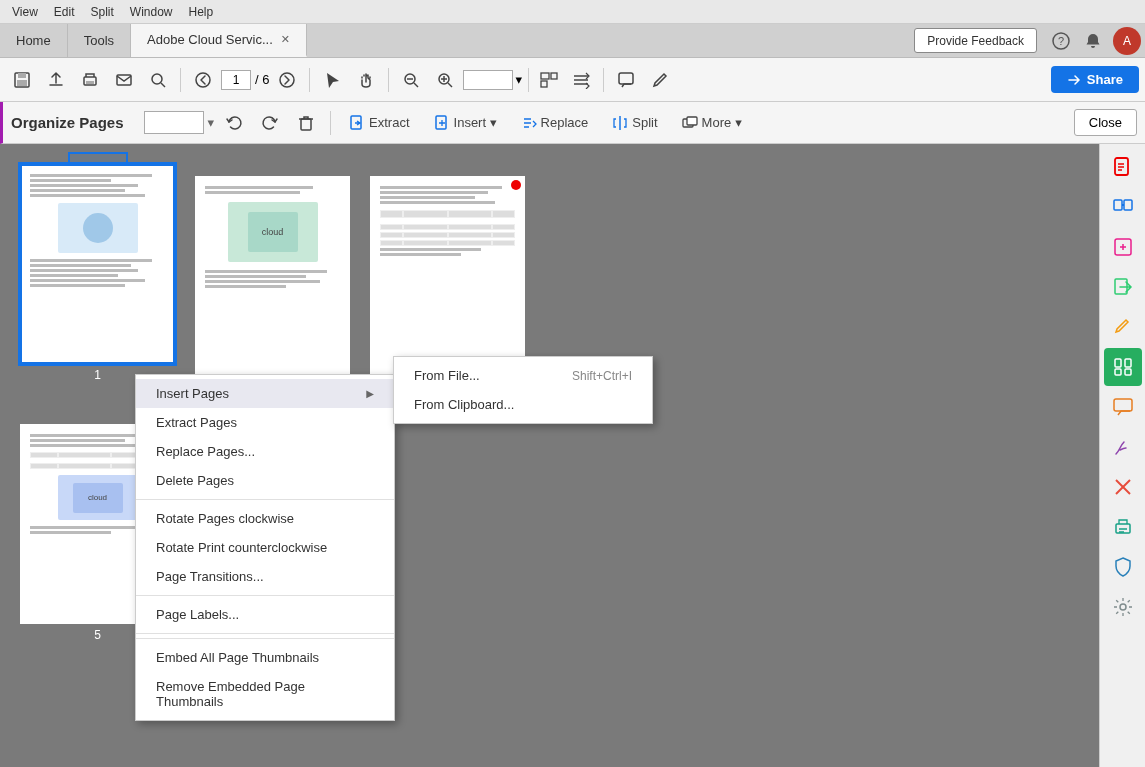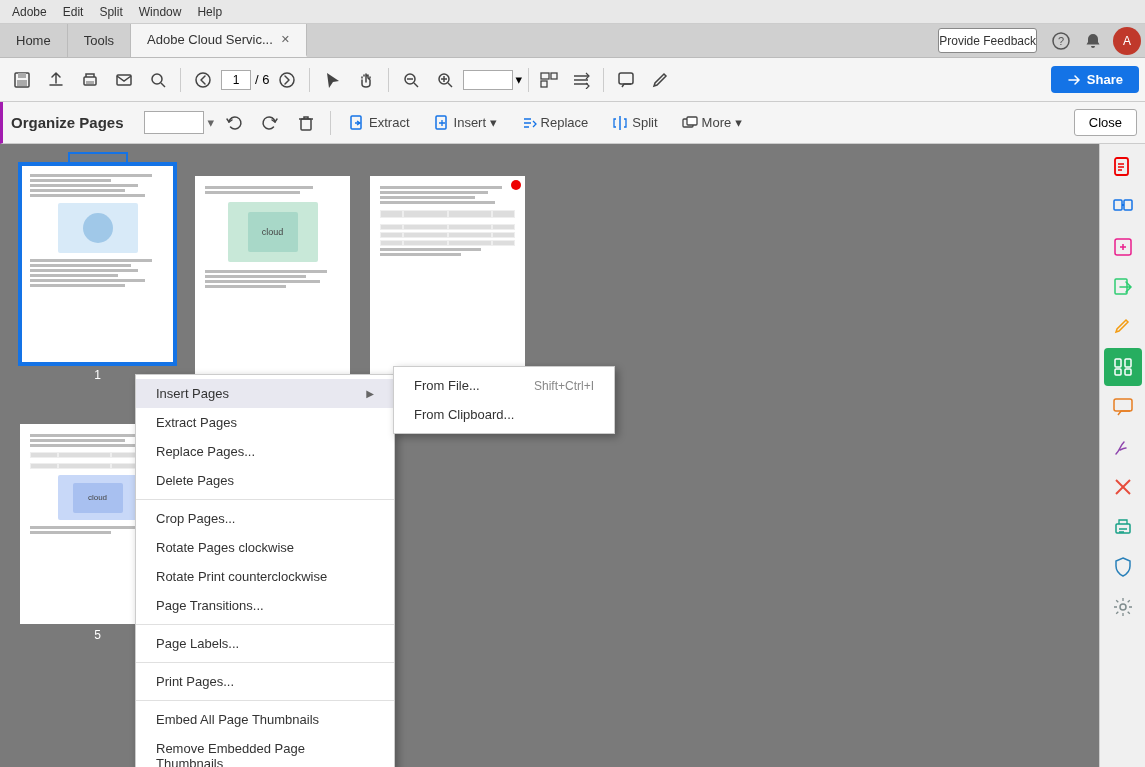--- a/index.html
+++ b/index.html
@@ -8,21 +8,21 @@
     
     .menu-bar { background: #e8e8e8; display: flex; align-items: center; height: 24px; border-bottom: 1px solid #ccc; padding: 0 4px; }
     .menu-bar-item { padding: 2px 8px; cursor: pointer; font-size: 12px; color: #333; }
 
     
     .tab-bar { background: #d0d0d0; display: flex; align-items: stretch; height: 34px; border-bottom: 1px solid #bbb; }
     .tab { display: flex; align-items: center; padding: 0 16px; cursor: pointer; font-size: 13px; color: #333; border-right: 1px solid #bbb; background: #d0d0d0; }
     .tab.active { background: #f5f5f5; border-bottom: 2px solid #f5f5f5; }
     .tab-close { margin-left: 8px; font-size: 11px; color: #666; cursor: pointer; }
     .tab-spacer { flex: 1; }
-    .feedback-btn { margin: 4px 8px; padding: 4px 0; border: 1px solid #888; border-radius: 3px; background: white; cursor: pointer; font-size: 12px; color: #333; }
+    .feedback-btn { margin: 4px 8px; padding: 4px 12px; border: 1px solid #888; border-radius: 3px; background: white; cursor: pointer; font-size: 12px; color: #333; }
     .icon-btn { width: 28px; height: 28px; display: flex; align-items: center; justify-content: center; cursor: pointer; color: #555; margin: 3px 2px; }
     .avatar { width: 28px; height: 28px; border-radius: 50%; background: #c0392b; display: flex; align-items: center; justify-content: center; color: white; font-size: 12px; margin: 3px 4px; }
 
     
     .toolbar { background: #f5f5f5; display: flex; align-items: center; height: 44px; border-bottom: 1px solid #ccc; padding: 0 6px; gap: 2px; }
     .tb-btn { width: 32px; height: 32px; display: flex; align-items: center; justify-content: center; cursor: pointer; color: #444; border-radius: 3px; border: none; background: transparent; }
     .tb-sep { width: 1px; height: 24px; background: #ccc; margin: 0 4px; }
     .page-nav { display: flex; align-items: center; gap: 4px; font-size: 13px; }
     .page-input { width: 30px; text-align: center; border: 1px solid #aaa; padding: 2px; font-size: 12px; }
     .zoom-area { display: flex; align-items: center; gap: 2px; }
@@ -50,31 +50,31 @@
 
     
     .context-menu { position: absolute; top: 230px; left: 135px; background: white; border: 1px solid #ccc; box-shadow: 3px 3px 8px rgba(0,0,0,0.3); z-index: 100; width: 260px; padding: 4px 0; }
     .ctx-item { padding: 7px 20px; cursor: pointer; font-size: 13px; color: #333; display: flex; align-items: center; justify-content: space-between; }
     .ctx-item.has-sub { }
     .ctx-sub-arrow { font-size: 10px; color: #666; }
     .ctx-sep { height: 1px; background: #e0e0e0; margin: 4px 0; }
     .ctx-item.active-sub { background: #e8e8f0; }
 
     
-    .sub-menu { position: absolute; top: 222px; left: 393px; background: white; border: 1px solid #ccc; box-shadow: 3px 3px 8px rgba(0,0,0,0.3); z-index: 101; width: 222px; padding: 4px 0; }
+    .sub-menu { position: absolute; top: 212px; left: 393px; background: white; border: 1px solid #ccc; box-shadow: 3px 3px 8px rgba(0,0,0,0.3); z-index: 101; width: 260px; padding: 4px 0; }
     .sub-item { padding: 7px 20px; cursor: pointer; font-size: 13px; color: #333; display: flex; align-items: center; justify-content: space-between; }
     .shortcut { color: #888; font-size: 12px; }
 
     .red-dot { position: absolute; top: 2px; right: 2px; width: 10px; height: 10px; background: #e00; border-radius: 50%; }
   </style>
 </head>
 <body>
 
 <div class="menu-bar">
-  <span class="menu-bar-item">Adobe</span>
+  <span class="menu-bar-item">View</span>
   <span class="menu-bar-item">Edit</span>
   <span class="menu-bar-item">Split</span>
   <span class="menu-bar-item">Window</span>
   <span class="menu-bar-item">Help</span>
 </div>
 
 <div class="tab-bar">
   <div class="tab">
     <span>Home</span>
   </div>
@@ -400,39 +400,33 @@
         <span>Extract Pages</span>
       </div>
       <div class="ctx-item">
         <span>Replace Pages...</span>
       </div>
       <div class="ctx-item">
         <span>Delete Pages</span>
       </div>
       <div class="ctx-sep"></div>
       <div class="ctx-item">
-        <span>Crop Pages...</span>
-      </div>
-      <div class="ctx-item">
         <span>Rotate Pages clockwise</span>
       </div>
       <div class="ctx-item">
         <span>Rotate Print counterclockwise</span>
       </div>
       <div class="ctx-item">
         <span>Page Transitions...</span>
       </div>
       <div class="ctx-sep"></div>
       <div class="ctx-item">
         <span>Page Labels...</span>
       </div>
       <div class="ctx-sep"></div>
-      <div class="ctx-item">
-        <span>Print Pages...</span>
-      </div>
       <div class="ctx-sep"></div>
       <div class="ctx-item">
         <span>Embed All Page Thumbnails</span>
       </div>
       <div class="ctx-item">
         <span>Remove Embedded Page Thumbnails</span>
       </div>
 
     </div>
 

